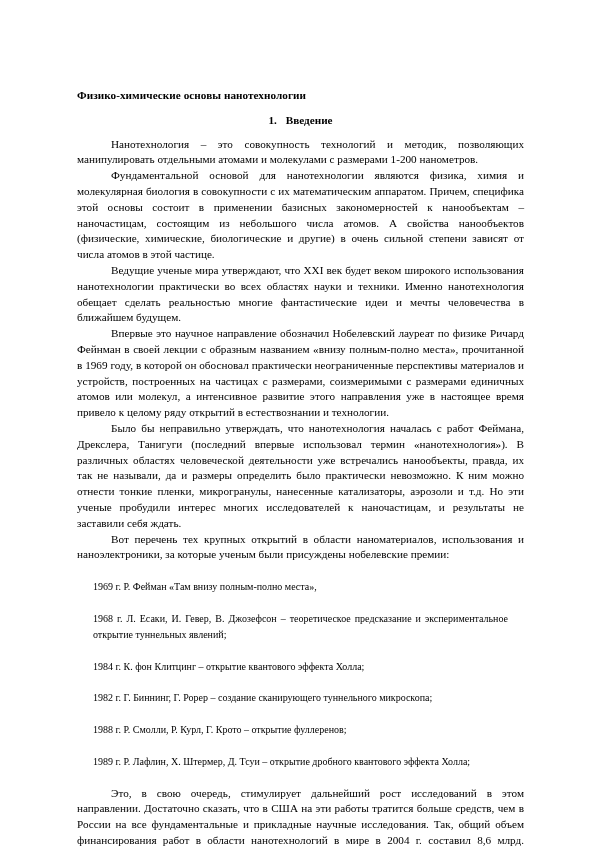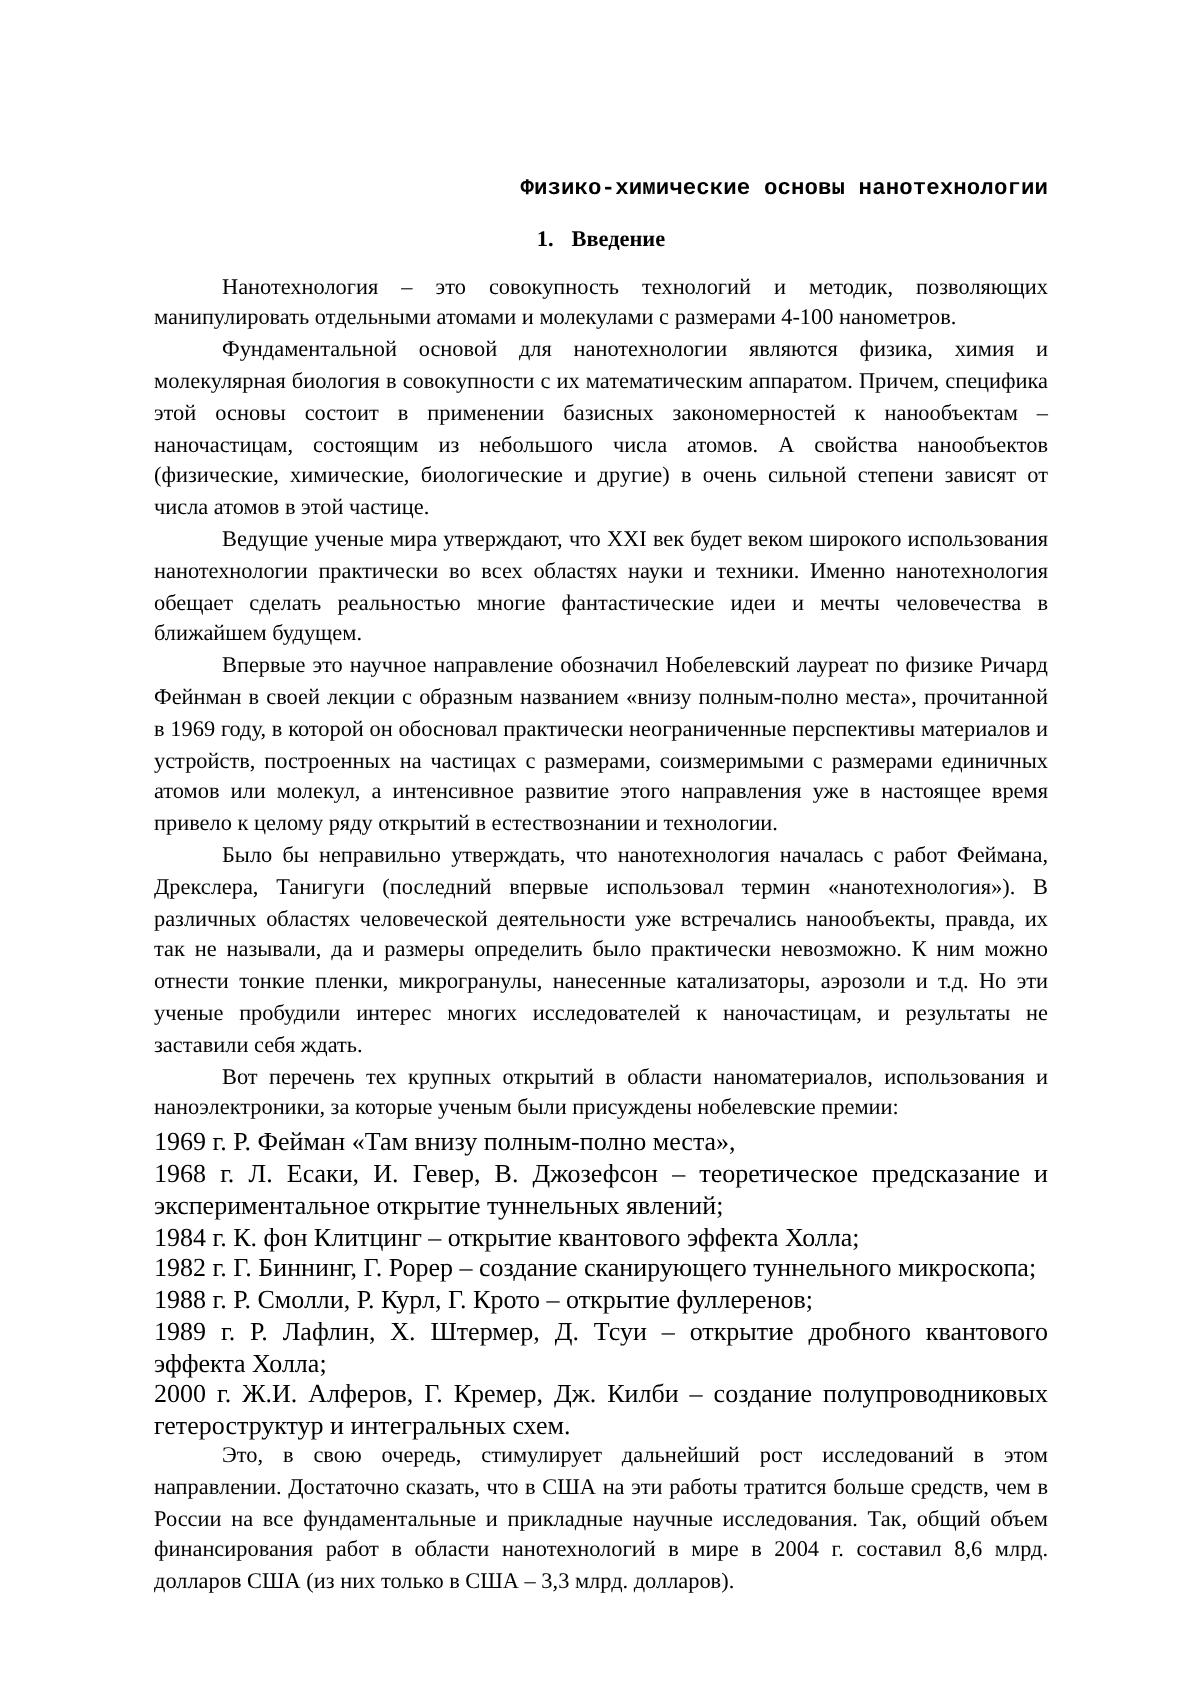--- a/index.html
+++ b/index.html
@@ -25,25 +25,24 @@
   }
   .content {
     position: absolute;
     left: 77px;
     top: 88px;
     width: 447px;
   }
   .doc-title {
     font-size: 11.2px;
     font-weight: bold;
-    text-align: right;
+    text-align: left;
     line-height: 15.8px;
     margin: 0 0 9px 0;
     letter-spacing: 0.05px;
-    font-family: Liberation Mono, monospace;
   }
   .section-heading {
     font-size: 11.2px;
     font-weight: bold;
     text-align: center;
     line-height: 15.8px;
     margin: 0 0 8px 0;
   }
   .section-heading .num {
     margin-right: 9px;
@@ -56,58 +55,57 @@
     text-indent: 34px;
     margin: 0;
     hyphens: manual;
   }
   .list-block {
     margin: 0;
     padding: 0;
     list-style: none;
   }
   .list-block li {
-    font-size: 13px;
+    font-size: 10px;
     line-height: 15.8px;
     text-align: justify;
     text-justify: inter-word;
     text-indent: 0;
-    margin: 0;
+    margin: 16px;
   }
 </style>
 </head>
 <body>
 
 <div class="page">
   <div class="content">
 
     <h1 class="doc-title">Физико-химические основы нанотехнологии</h1>
 
     <h2 class="section-heading">
       <span class="num">1.</span><span>Введение</span>
     </h2>
 
-    <p class="para">Нанотехнология – это совокупность технологий и методик, позволяющих манипулировать отдельными атомами и молекулами с размерами 4-100 нанометров.</p>
+    <p class="para">Нанотехнология – это совокупность технологий и методик, позволяющих манипулировать отдельными атомами и молекулами с размерами 1-200 нанометров.</p>
 
     <p class="para">Фундаментальной основой для нанотехнологии являются физика, химия и молекулярная биология в совокупности с их математическим аппаратом. Причем, специфика этой основы состоит в применении базисных закономерностей к нанообъектам – наночастицам, состоящим из небольшого числа атомов. А свойства нанообъектов (физические, химические, биологические и другие) в очень сильной степени зависят от числа атомов в этой частице.</p>
 
     <p class="para">Ведущие ученые мира утверждают, что XXI век будет веком широкого использования нанотехнологии практически во всех областях науки и техники. Именно нанотехнология обещает сделать реальностью многие фантастические идеи и мечты человечества в ближайшем будущем.</p>
 
     <p class="para">Впервые это научное направление обозначил Нобелевский лауреат по физике Ричард Фейнман в своей лекции с образным названием «внизу полным-полно места», прочитанной в 1969 году, в которой он обосновал практически неограниченные перспективы материалов и устройств, построенных на частицах с размерами, соизмеримыми с размерами единичных атомов или молекул, а интенсивное развитие этого направления уже в настоящее время привело к целому ряду открытий в естествознании и технологии.</p>
 
     <p class="para">Было бы неправильно утверждать, что нанотехнология началась с работ Феймана, Дрекслера, Танигуги (последний впервые использовал термин «нанотехнология»). В различных областях человеческой деятельности уже встречались нанообъекты, правда, их так не называли, да и размеры определить было практически невозможно. К ним можно отнести тонкие пленки, микрогранулы, нанесенные катализаторы, аэрозоли и т.д. Но эти ученые пробудили интерес многих исследователей к наночастицам, и результаты не заставили себя ждать.</p>
 
     <p class="para">Вот перечень тех крупных открытий в области наноматериалов, использования и наноэлектроники, за которые ученым были присуждены нобелевские премии:</p>
 
     <ul class="list-block">
       <li>1969 г. Р. Фейман «Там внизу полным-полно места»,</li>
       <li>1968 г. Л. Есаки, И. Гевер, В. Джозефсон – теоретическое предсказание и экспериментальное открытие туннельных явлений;</li>
       <li>1984 г. К. фон Клитцинг – открытие квантового эффекта Холла;</li>
       <li>1982 г. Г. Биннинг, Г. Рорер – создание сканирующего туннельного микроскопа;</li>
       <li>1988 г. Р. Смолли, Р. Курл, Г. Крото – открытие фуллеренов;</li>
       <li>1989 г. Р. Лафлин, Х. Штермер, Д. Тсуи – открытие дробного квантового эффекта Холла;</li>
-      <li>2000 г. Ж.И. Алферов, Г. Кремер, Дж. Килби – создание полупроводниковых гетероструктур и интегральных схем.</li>
     </ul>
 
     <p class="para">Это, в свою очередь, стимулирует дальнейший рост исследований в этом направлении. Достаточно сказать, что в США на эти работы тратится больше средств, чем в России на все фундаментальные и прикладные научные исследования. Так, общий объем финансирования работ в области нанотехнологий в мире в 2004 г. составил 8,6 млрд. долларов США (из них только в США – 3,3 млрд. долларов).</p>
 
   </div>
 </div>
 
 </body></html>

